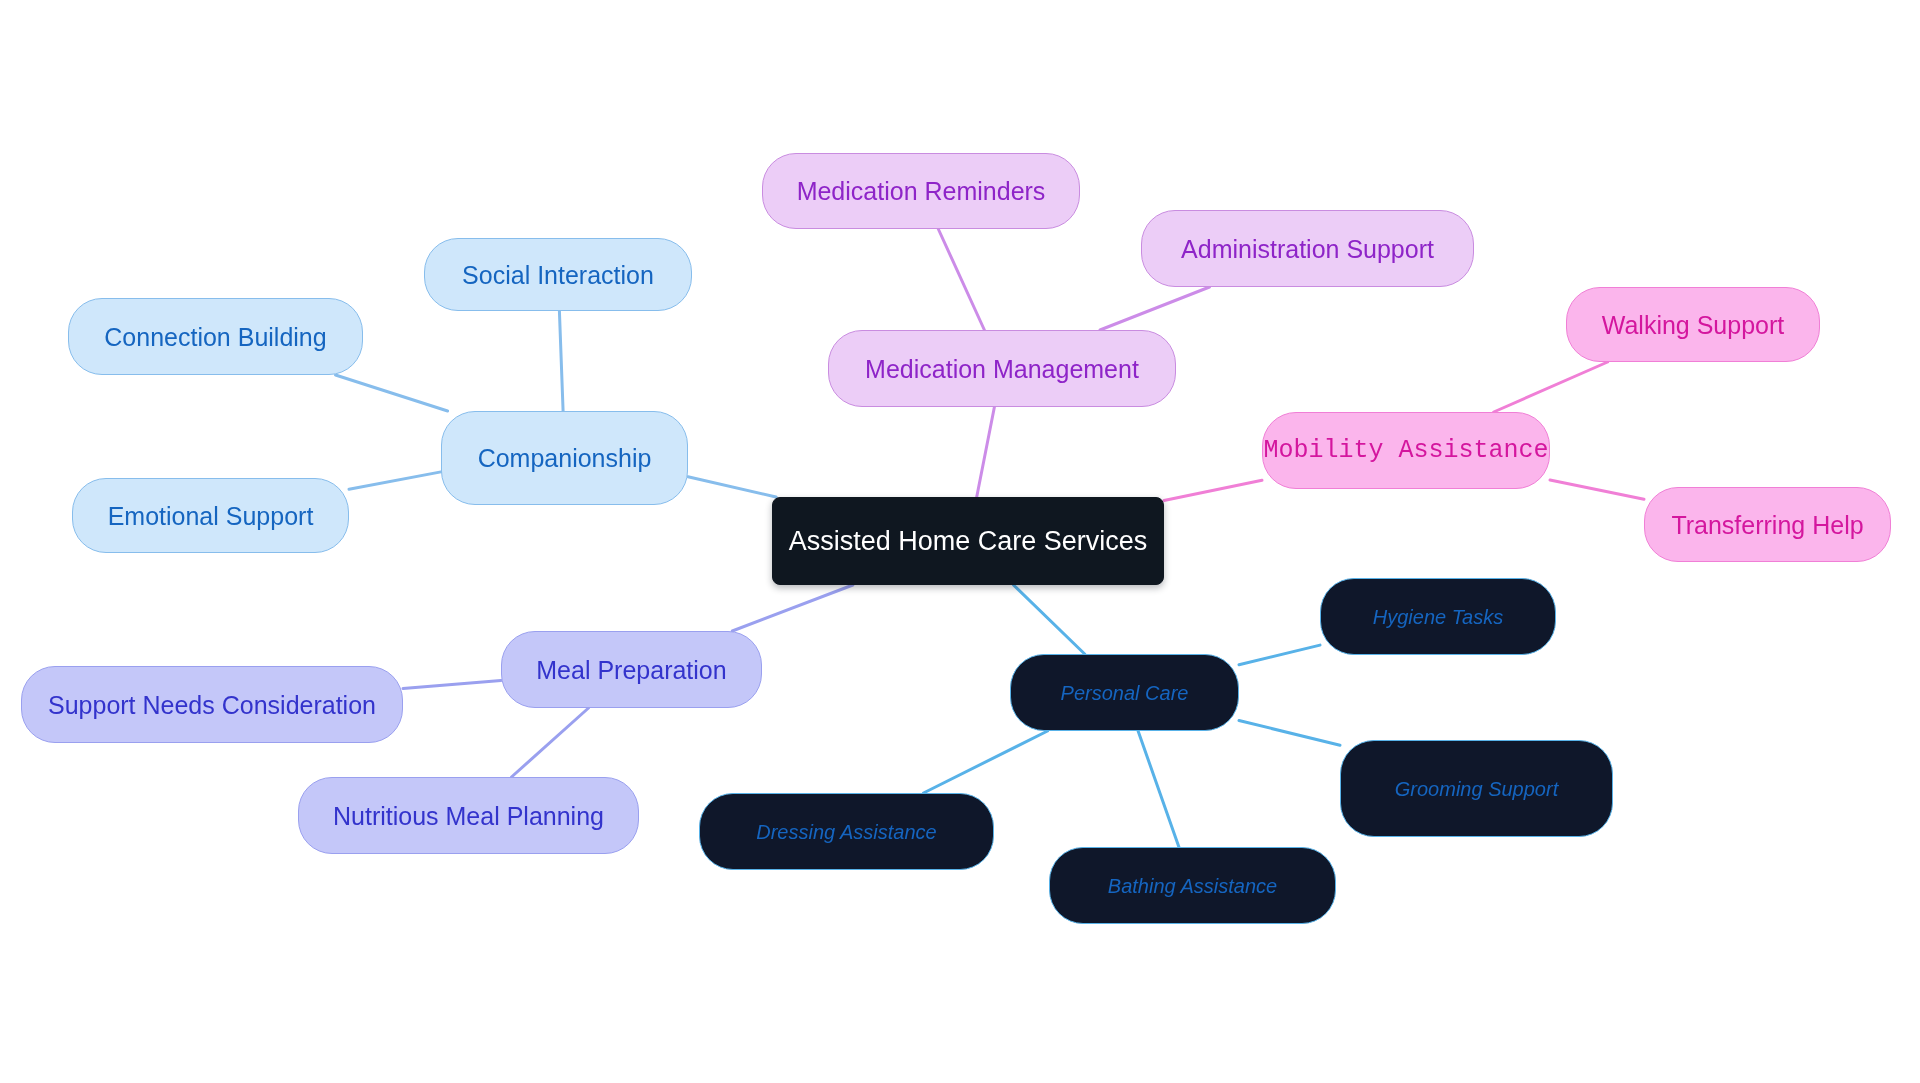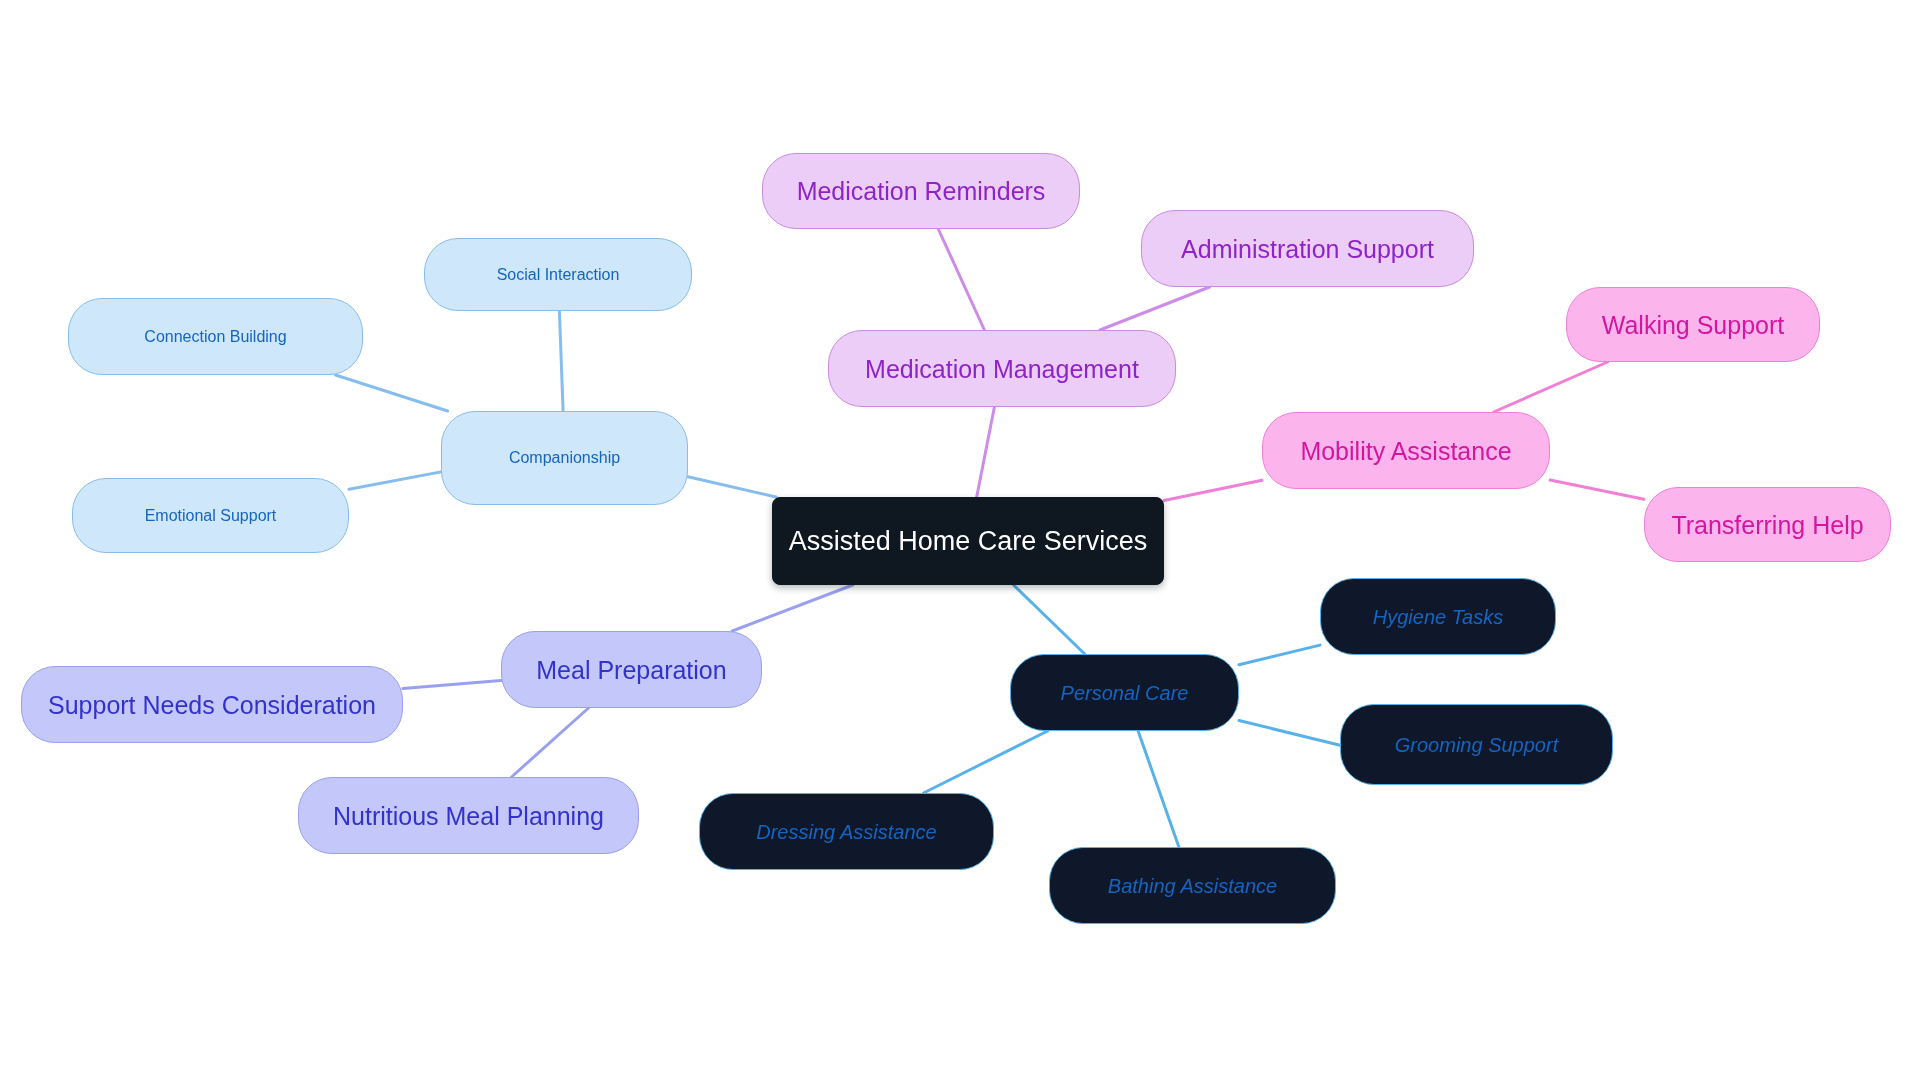--- a/index.html
+++ b/index.html
@@ -49,21 +49,21 @@
     color: #ffffff;
     font-size: 27px;
     border-radius: 8px;
     box-shadow: 0 3px 7px rgba(15,23,32,0.30);
     z-index: 5;
   }
   .node.blue {
     background: #cfe7fb;
     border-color: #87bdec;
     color: #1565c0;
-    font-size: 16px;
+    font-size: 25px;
     border-radius: 34px;
   }
   .node.sky {
     background: #0f172a;
     border-color: #58b2e8;
     color: #1565c0;
     font-size: 20px;
     border-radius: 34px;
     font-style: italic;
   }
@@ -131,36 +131,36 @@
       </div>
       <div class="node orchid" style="left: 828px; top: 330px; width: 348px; height: 77px;">
         <span class="node-label">Medication Management</span>
       </div>
       <div class="node orchid" style="left: 762px; top: 153px; width: 318px; height: 76px;">
         <span class="node-label">Medication Reminders</span>
       </div>
       <div class="node orchid" style="left: 1141px; top: 210px; width: 333px; height: 77px;">
         <span class="node-label">Administration Support</span>
       </div>
-      <div class="node pink" style="left: 1262px; top: 412px; width: 288px; height: 77px;">
+      <div class="node pink" style="left: 1262px; top: 412px; width: 288px; height: 77px; font-family: Liberation Mono, monospace;">
         <span class="node-label">Mobility Assistance</span>
       </div>
       <div class="node pink" style="left: 1566px; top: 287px; width: 254px; height: 75px;">
         <span class="node-label">Walking Support</span>
       </div>
       <div class="node pink" style="left: 1644px; top: 487px; width: 247px; height: 75px;">
         <span class="node-label">Transferring Help</span>
       </div>
       <div class="node sky" style="left: 1010px; top: 654px; width: 229px; height: 77px;">
         <span class="node-label">Personal Care</span>
       </div>
       <div class="node sky" style="left: 1320px; top: 578px; width: 236px; height: 77px;">
         <span class="node-label">Hygiene Tasks</span>
       </div>
-      <div class="node sky" style="left: 1340px; top: 704px; width: 273px; height: 81px; justify-content: center;">
+      <div class="node sky" style="left: 1340px; top: 740px; width: 273px; height: 97px; justify-content: center;">
         <span class="node-label">Grooming Support</span>
       </div>
       <div class="node sky" style="left: 1049px; top: 847px; width: 287px; height: 77px;">
         <span class="node-label">Bathing Assistance</span>
       </div>
       <div class="node sky" style="left: 699px; top: 793px; width: 295px; height: 77px;">
         <span class="node-label">Dressing Assistance</span>
       </div>
       <div class="node periwinkle" style="left: 501px; top: 631px; width: 261px; height: 77px; align-items: center;">
         <span class="node-label">Meal Preparation</span>

